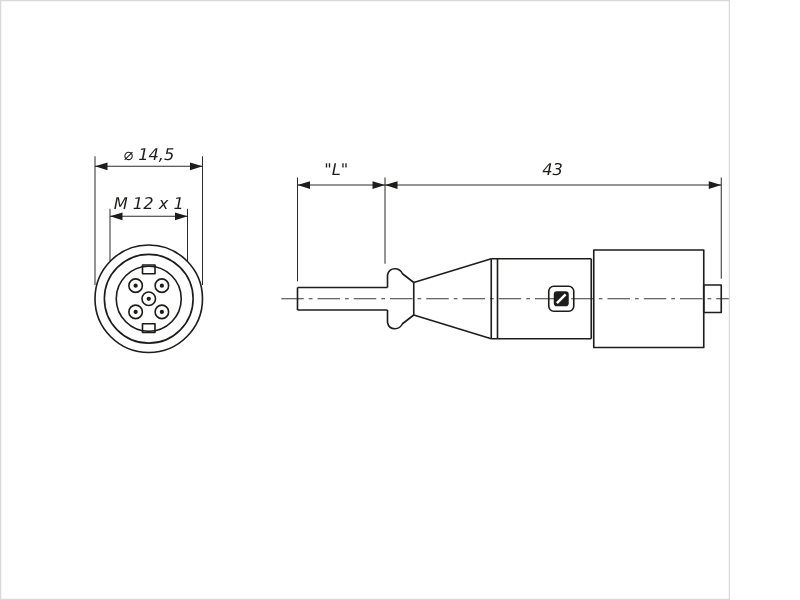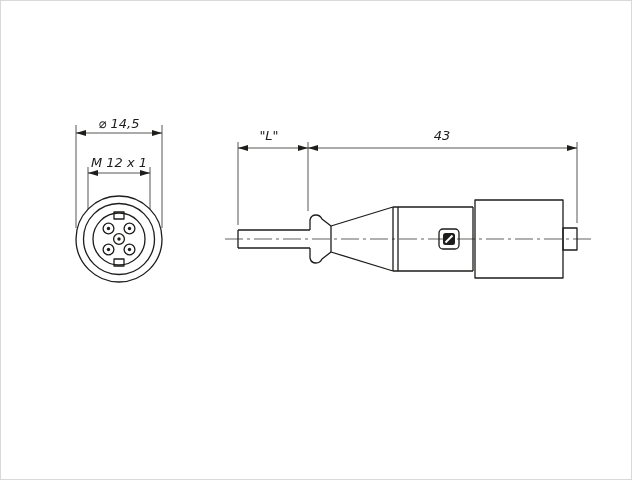--- a/index.html
+++ b/index.html
@@ -2,21 +2,21 @@
 <html><head>
 <meta charset="utf-8">
 <style>
   html, body {
     margin: 0;
     padding: 0;
     background: #ffffff;
   }
   .sheet {
     position: relative;
-    width: 632px;
+    width: 584px;
     height: 480px;
     background: #ffffff;
     border: 1px solid #d9d9d9;
     box-sizing: border-box;
     font-family: "DejaVu Sans", sans-serif;
     overflow: hidden;
   }
   svg {
     position: absolute;
     top: 0;

